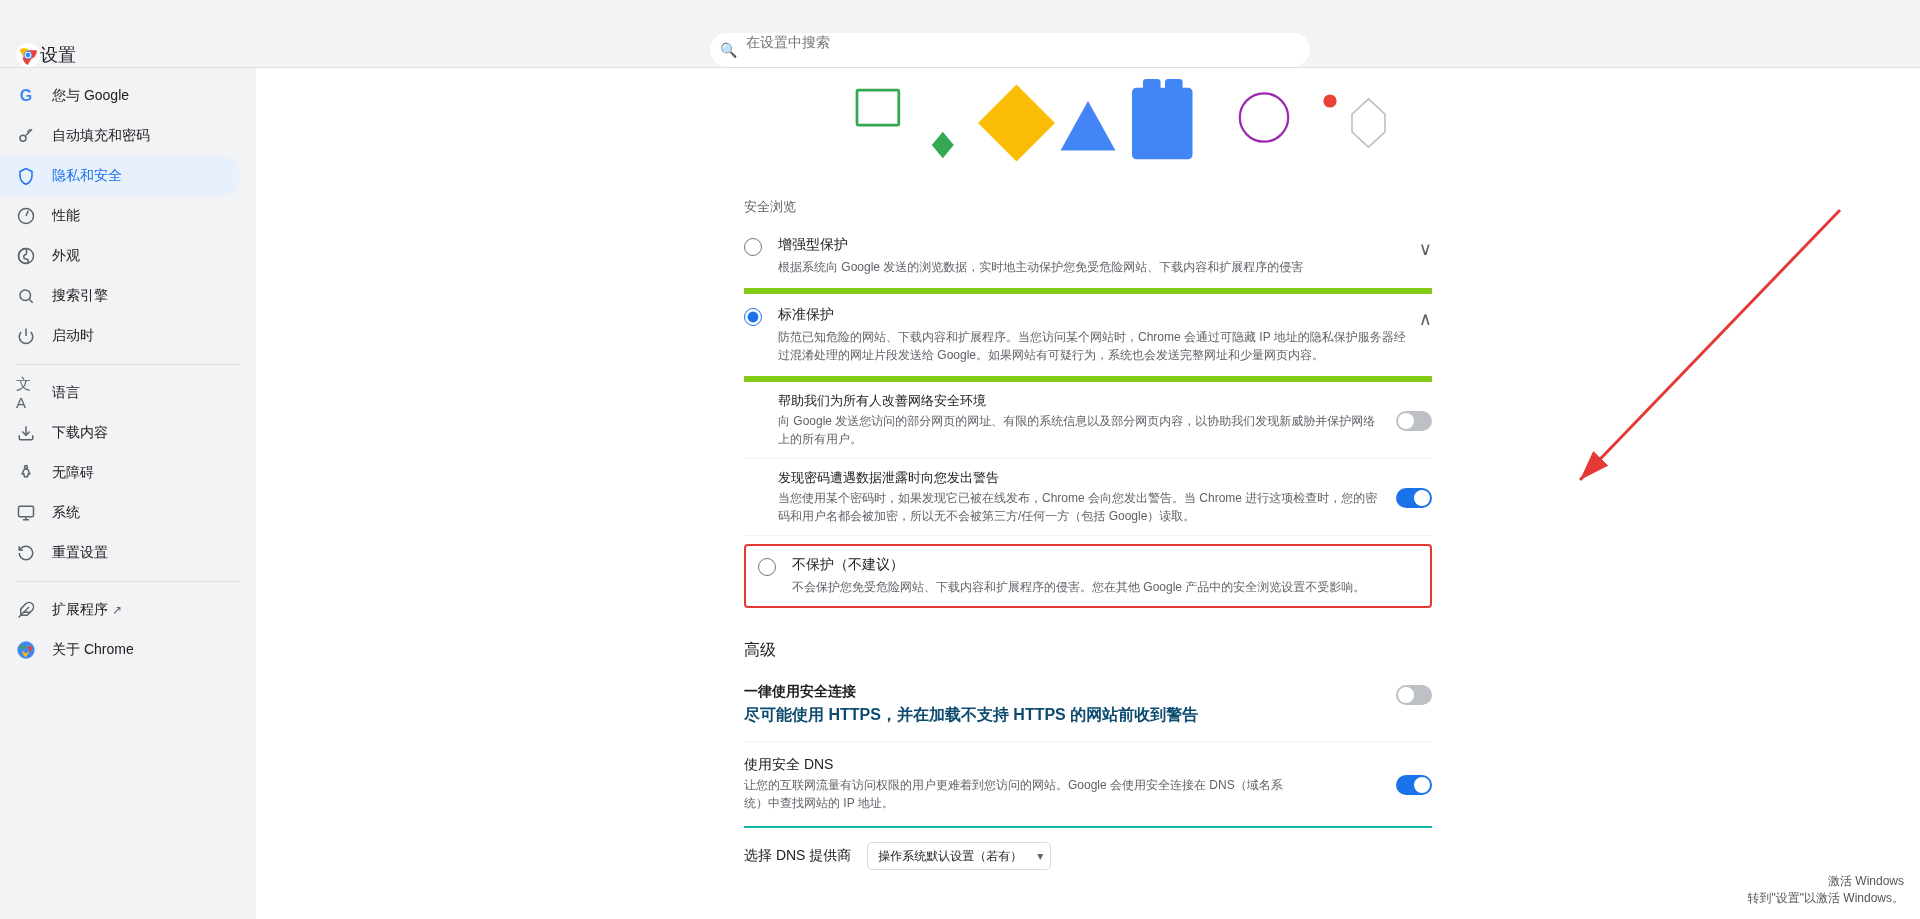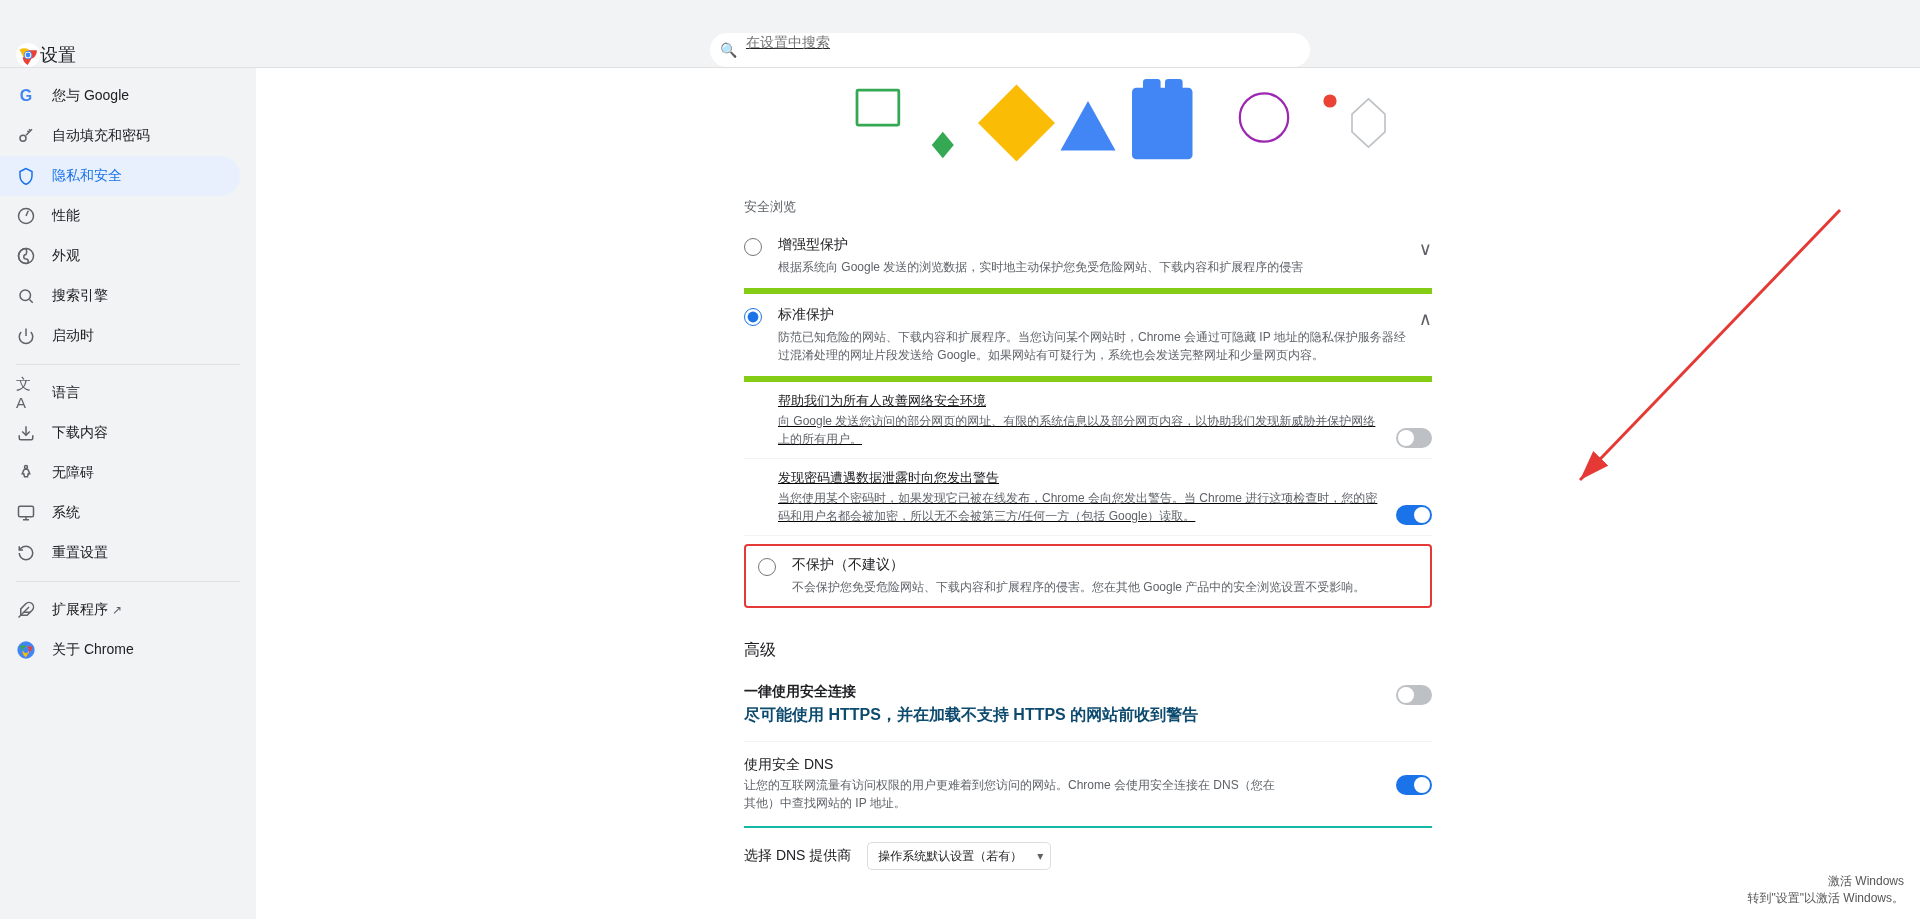--- a/index.html
+++ b/index.html
@@ -31,21 +31,20 @@
     .topbar-search input {
       width: 100%;
       height: 34px;
       border-radius: 20px;
       border: none;
       background: #fff;
       padding: 0 16px 16px 36px;
       font-size: 14px;
       color: #202124;
       outline: none;
-      text-decoration: underline;
     }
     .topbar-search .search-icon-wrap {
       position: absolute;
       left: 10px;
       top: 50%;
       transform: translateY(-50%);
       color: #5f6368;
       font-size: 14px;
     }
 
@@ -155,22 +154,21 @@
       font-size: 18px;
       margin-left: 8px;
       margin-top: 2px;
     }
 
     
     .sub-option {
       padding: 10px 0 10px 34px;
       border-bottom: 1px solid #f1f3f4;
       display: flex;
-      align-items: flex-end;
-      text-decoration: underline;
+      align-items: center;
     }
     .sub-option .sub-content { flex: 1; }
     .sub-option .sub-title {
       font-size: 13px;
       color: #202124;
       margin-bottom: 2px;
     }
     .sub-option .sub-desc {
       font-size: 12px;
       color: #5f6368;
@@ -556,21 +554,21 @@
             <div class="setting-desc">尽可能使用 HTTPS，并在加载不支持 HTTPS 的网站前收到警告</div>
           </div>
           <div class="setting-control">
             <div class="toggle off"></div>
           </div>
         </div>
 
         <div class="dns-row">
           <div class="setting-content">
             <div class="setting-title">使用安全 DNS</div>
-            <div class="setting-desc">让您的互联网流量有访问权限的用户更难着到您访问的网站。Chrome 会使用安全连接在 DNS（您在其他）中查找网站的 IP 地址。</div>
+            <div class="setting-desc">让您的互联网流量有访问权限的用户更难着到您访问的网站。Google 会使用安全连接在 DNS（域名系统）中查找网站的 IP 地址。</div>
           </div>
           <div class="toggle on" style="flex-shrink:0;margin-left:24px;margin-top:2px;"></div>
         </div>
 
         <div class="dns-dropdown-row">
           <div class="setting-title">选择 DNS 提供商</div>
           <div class="select-wrapper">
             <select class="dns-select">
               <option value="操作系统默认设置（若有）">操作系统默认设置（若有）</option>
               <option>Google</option>

